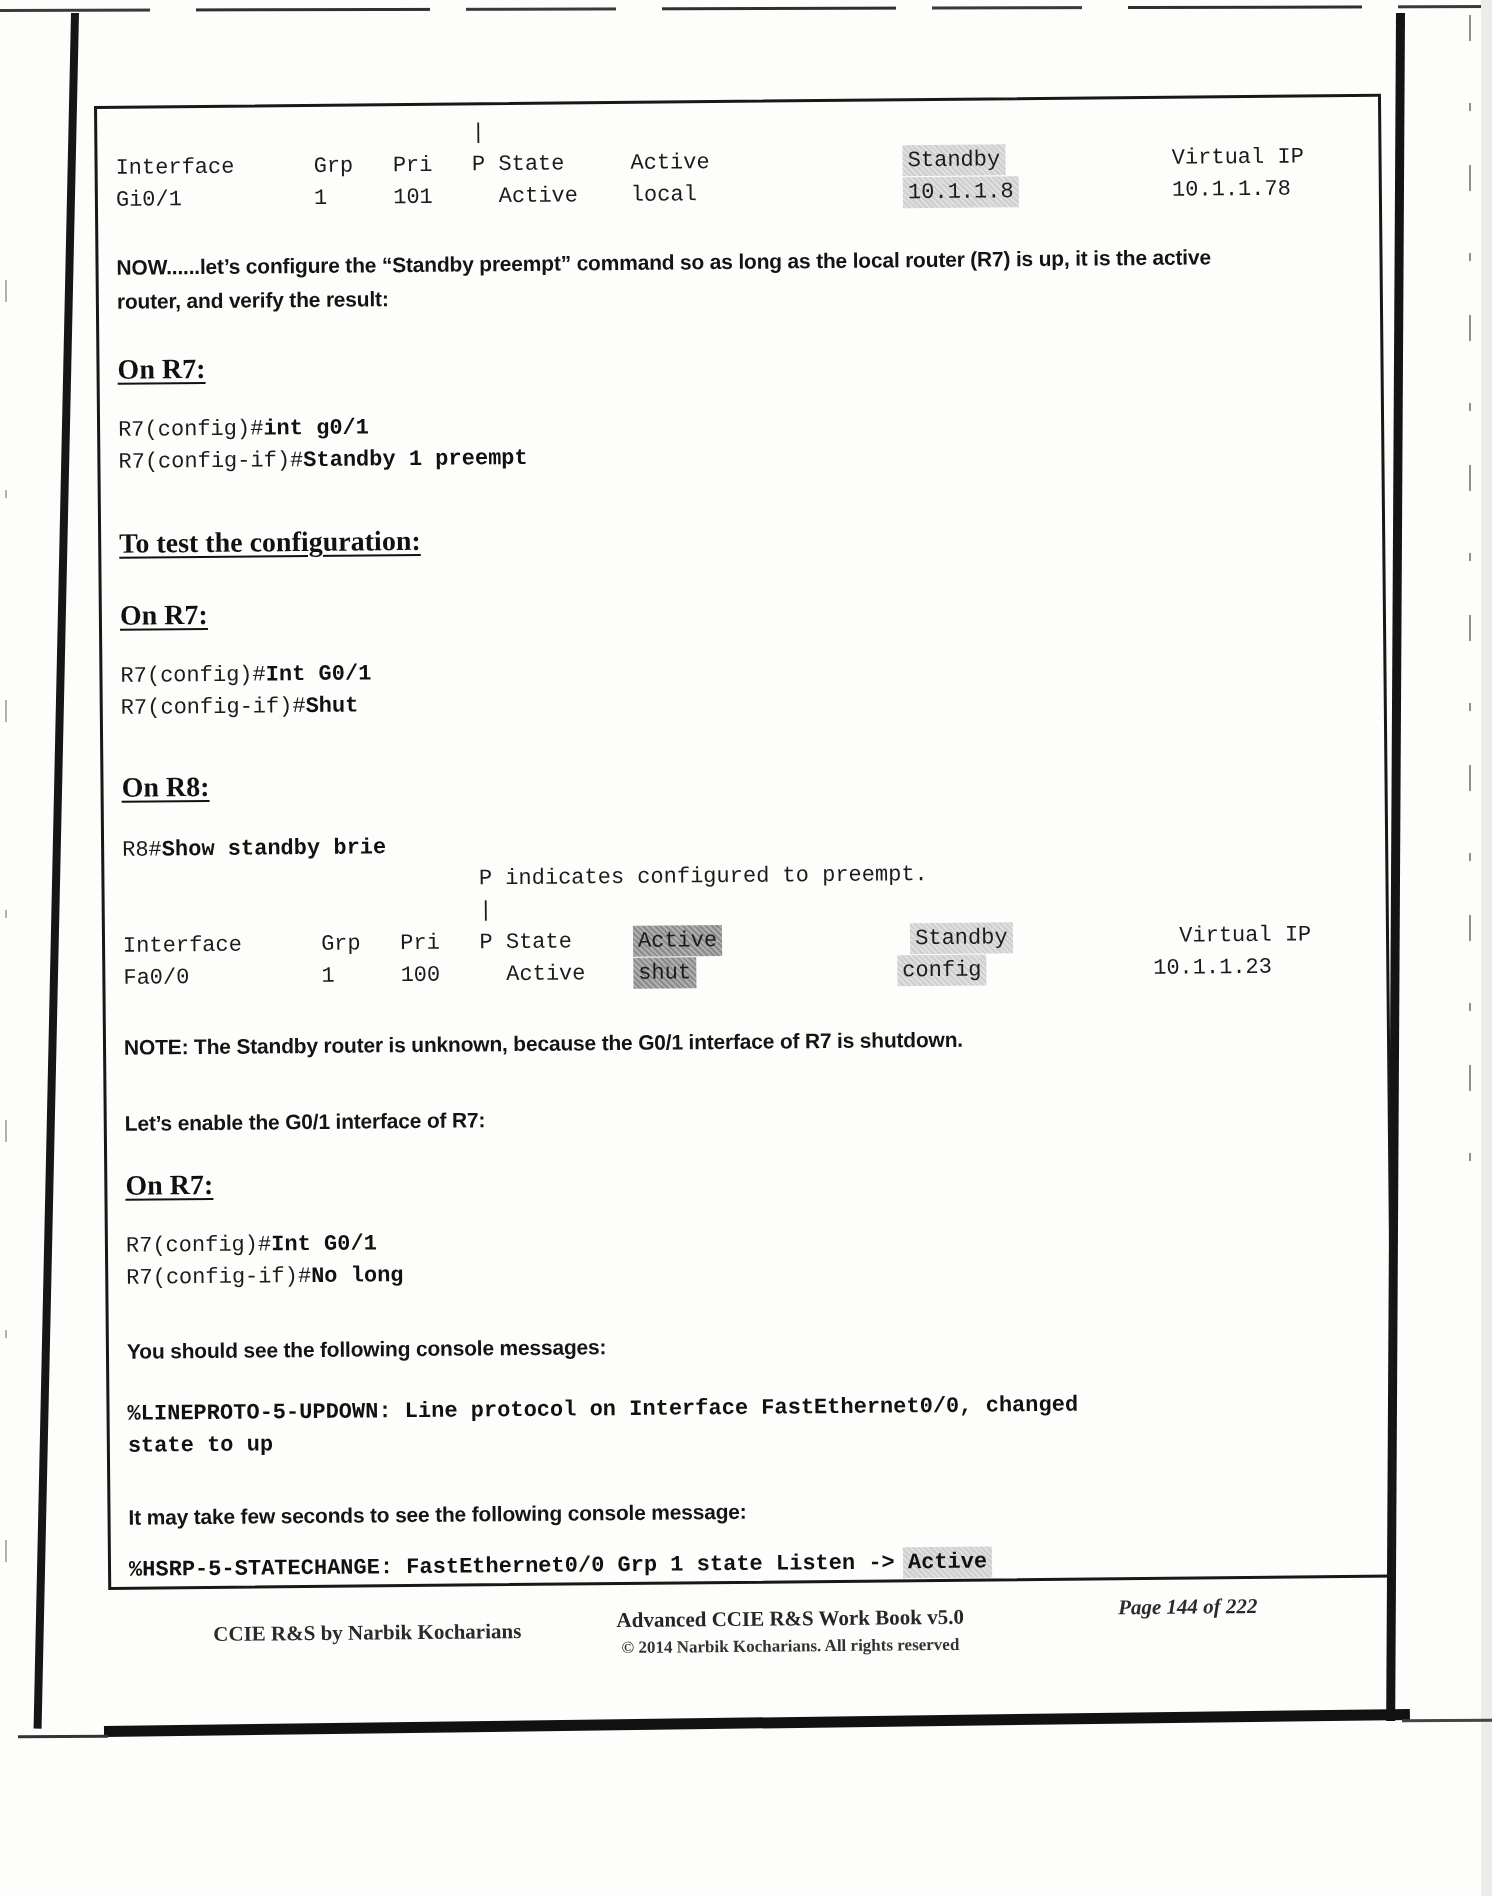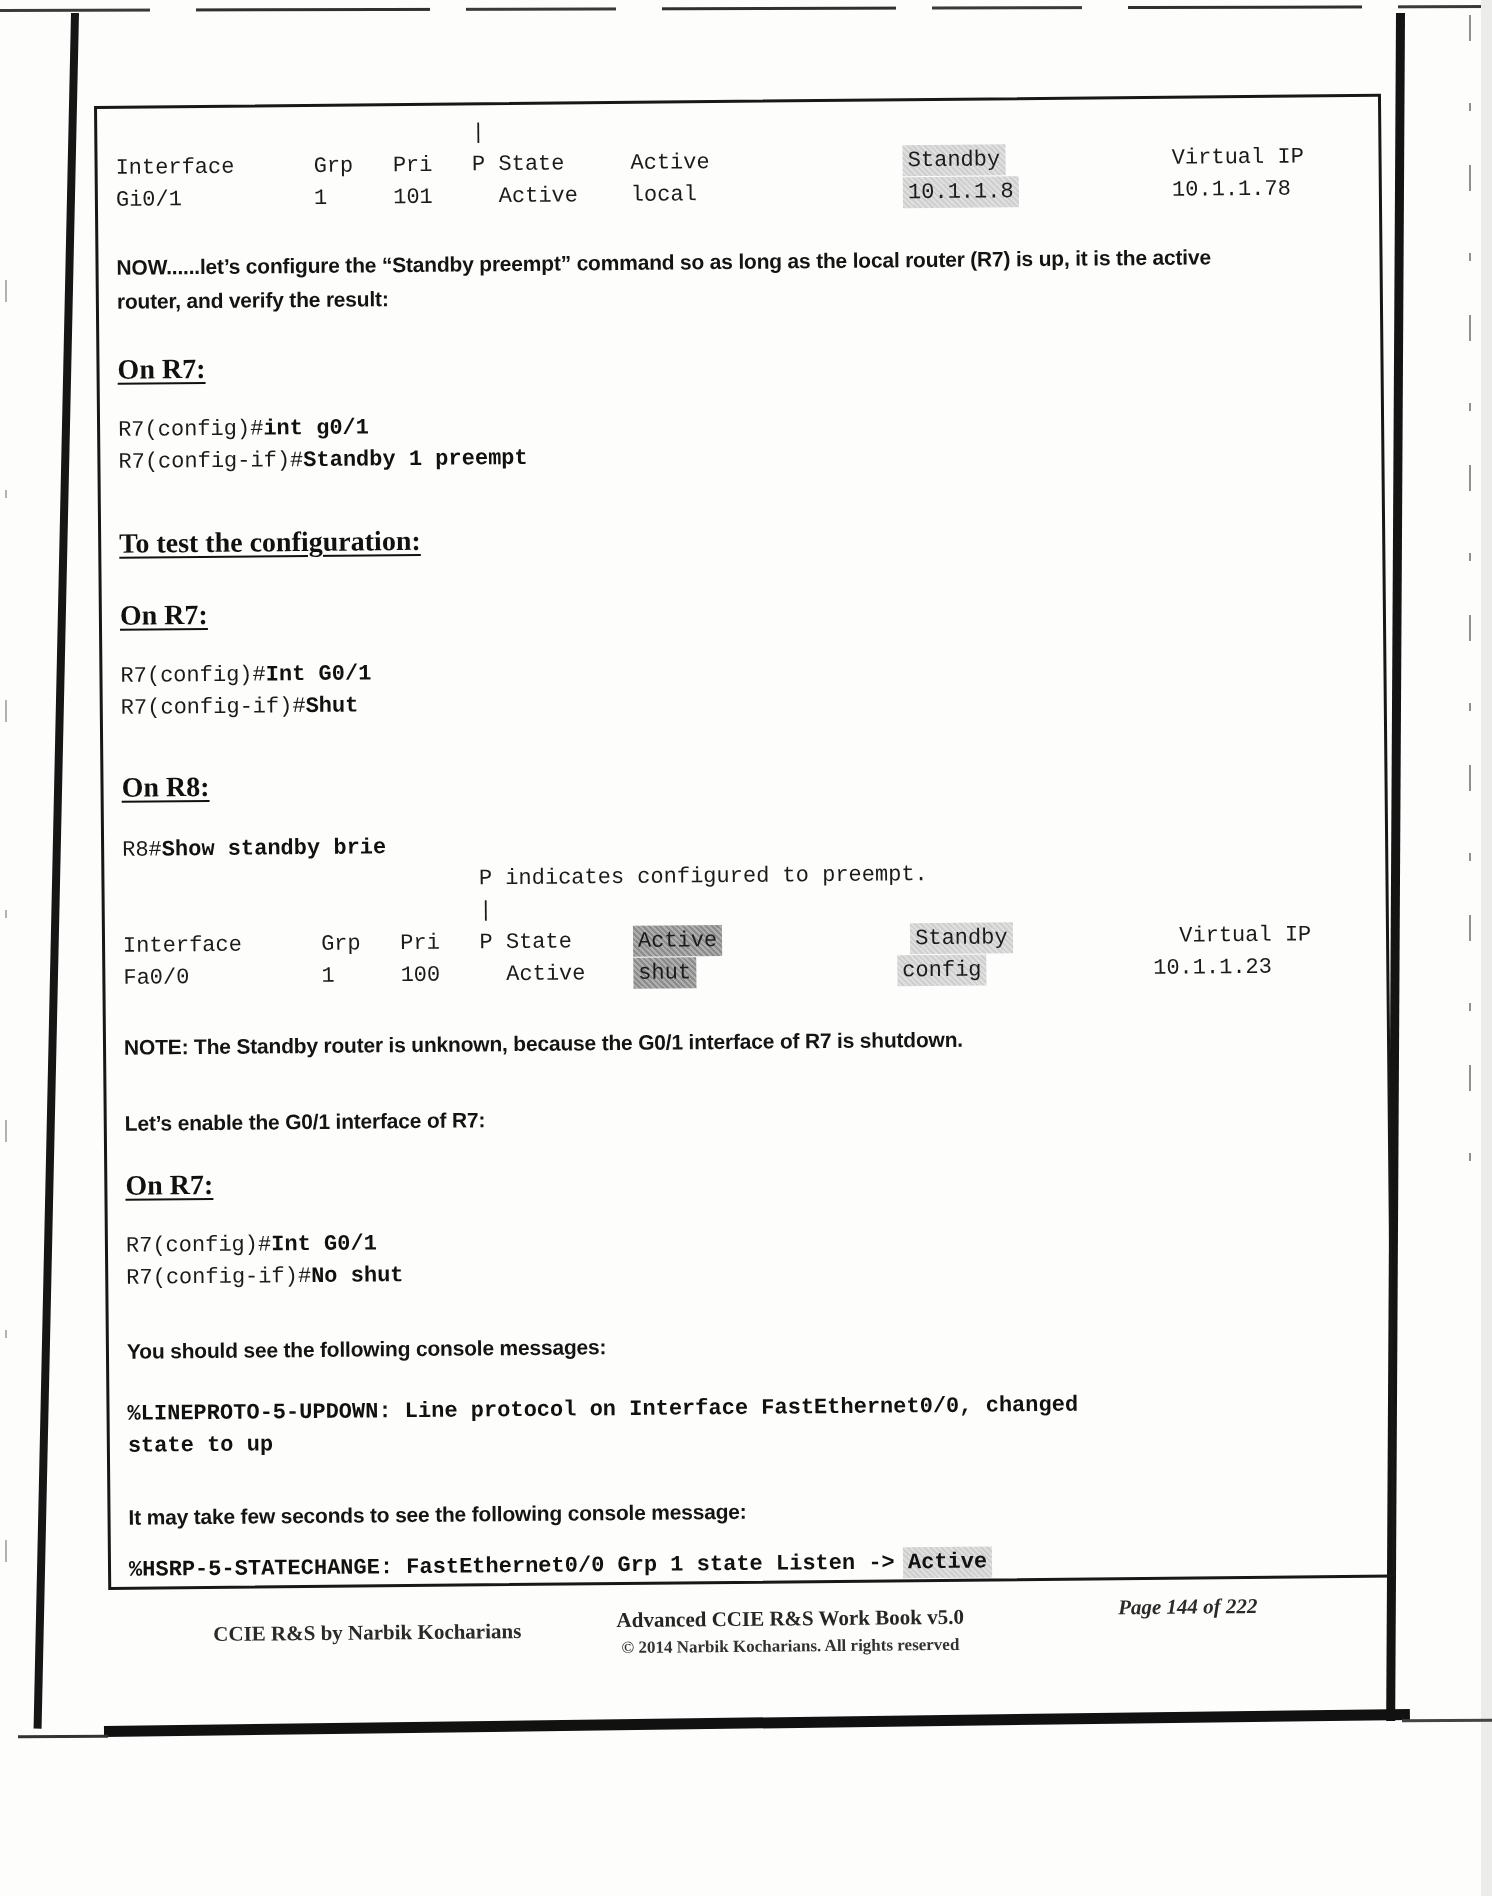--- a/index.html
+++ b/index.html
@@ -107,21 +107,21 @@
 <span>Interface      Grp   Pri   P State     </span><span class="hl hl-dark">Active</span><span>               </span><span class="hl hl-light">Standby</span><span>             </span><span>Virtual IP</span>
 <span>Fa0/0          1     100     Active    </span><span class="hl hl-dark">shut</span><span>                </span><span class="hl hl-light">config</span><span>             </span><span>10.1.1.23</span></pre>
 
   <p class="body-bold" style="margin-top:36px;">NOTE: The Standby router is unknown, because the G0/1 interface of R7 is shutdown.</p>
 
   <p class="body-bold" style="margin-top:42px;">Let’s enable the G0/1 interface of R7:</p>
 
   <h2 class="serif-head" style="margin-top:28px;">On R7:</h2>
 
   <pre class="mono" style="margin-top:28px;"><span>R7(config)#</span><b>Int G0/1</b>
-<span>R7(config-if)#</span><b>No shut</b></pre>
+<span>R7(config-if)#</span><b>No long</b></pre>
 
   <p class="body-bold" style="margin-top:40px;">You should see the following console messages:</p>
 
   <pre class="mono" style="margin-top:30px;"><b>%LINEPROTO-5-UPDOWN: Line protocol on Interface FastEthernet0/0, changed</b>
 <b>state to up</b></pre>
 
   <p class="body-bold" style="margin-top:38px;">It may take few seconds to see the following console message:</p>
 
   <pre class="mono" style="margin-top:20px;"><b>%HSRP-5-STATECHANGE: FastEthernet0/0 Grp 1 state Listen -&gt; </b><b class="hl hl-light">Active</b></pre>
 

